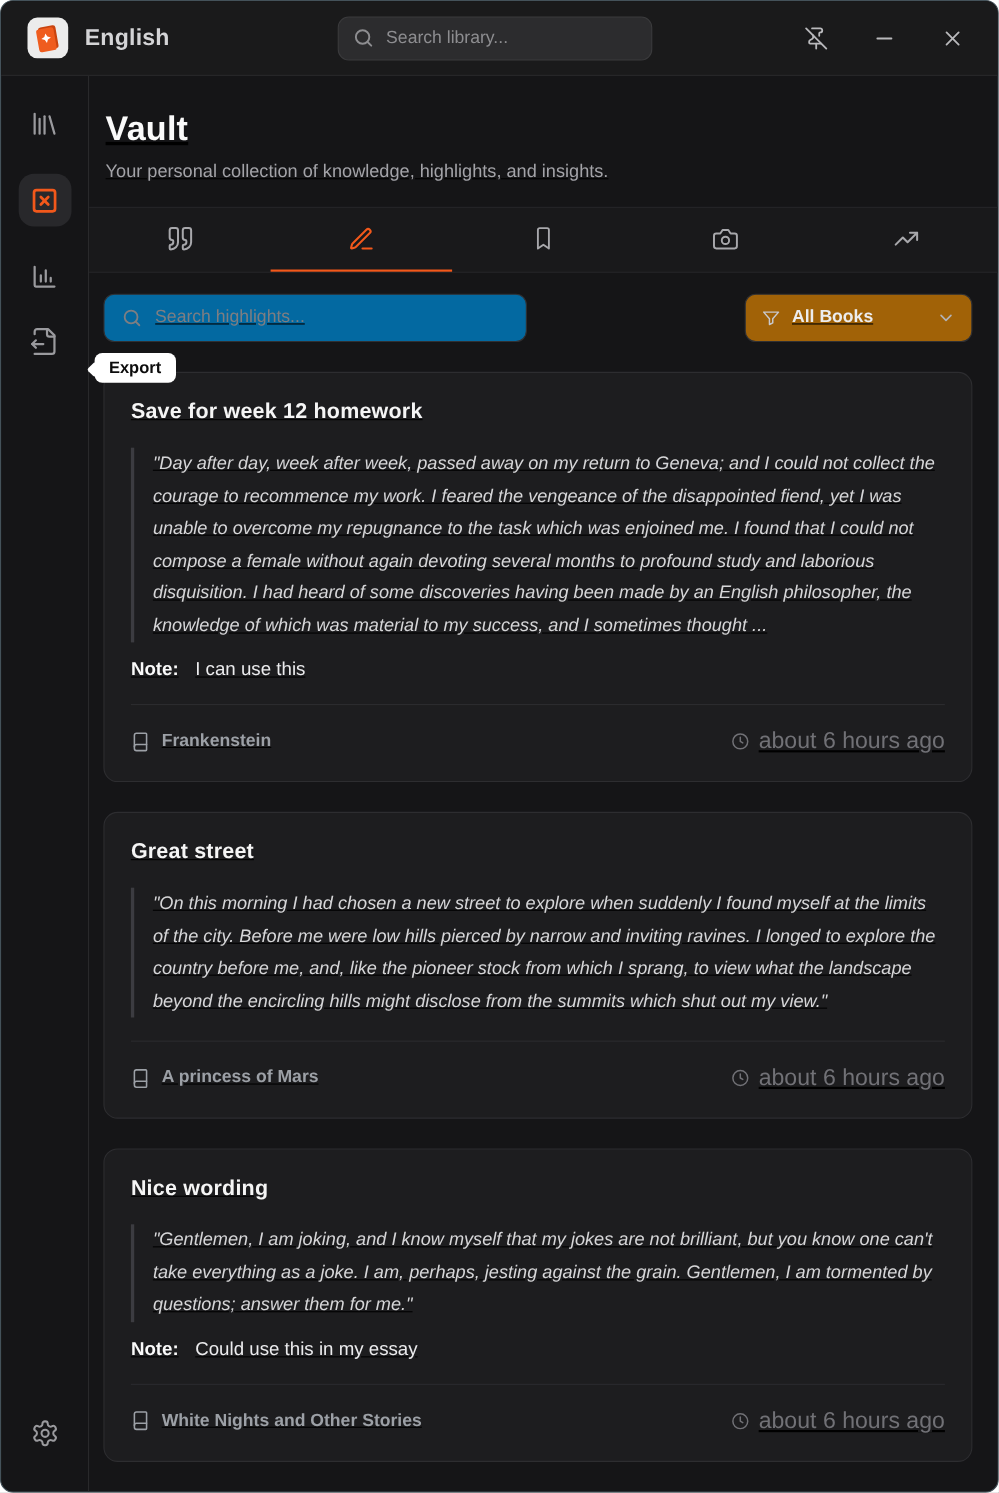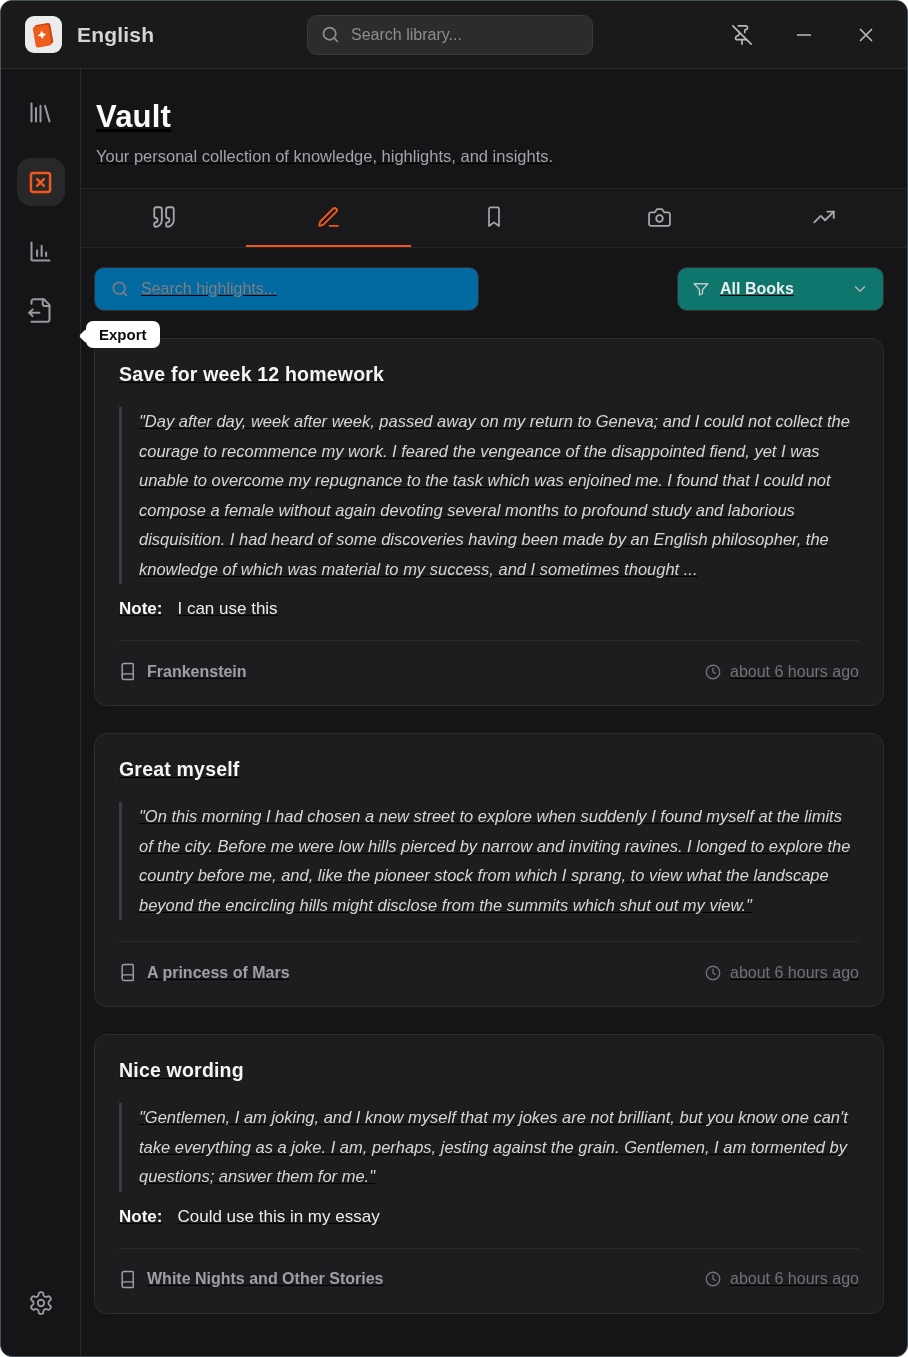--- a/index.html
+++ b/index.html
@@ -97,21 +97,21 @@
     background: transparent; border: none; outline: none;
     color: #cfcfcf; font-size: 16px; width: 100%;
     font-family: "Liberation Sans", sans-serif;
   }
   .hl-search input::placeholder { color: #7e7e82; }
   .book-filter {
     width: 207px; height: 44px;
     border: 1px solid #303033; border-radius: 10px;
     display: flex; align-items: center; gap: 10px;
     padding: 0 14px; cursor: pointer;
-    background: #0f766e; color: #ececee;
+    background: #a16207; color: #ececee;
   }
   .book-filter .funnel { color: #c8c8cc; display: flex; }
   .book-filter .label { font-size: 16px; font-weight: bold; flex: 1; }
   .book-filter .chev { color: #b2b2b6; display: flex; }
   
   .tooltip {
     position: absolute; left: 85px; top: 320px; z-index: 20;
     background: #ffffff; color: #0c0c0c;
     font-size: 15px; font-weight: bold;
     padding: 5px 13px; border-radius: 7px;
@@ -138,21 +138,21 @@
     color: #d6d6d8;
     font-size: 16.5px;
     line-height: 29.5px;
   }
   .note-row { margin-top: 15px; font-size: 17px; }
   .note-label { color: #fafafa; font-weight: bold; margin-right: 15px; }
   .note-text { color: #ececee; }
   .card-divider { border: none; border-top: 1px solid #2b2b2e; margin-top: 21px; }
   .card-footer { margin-top: 21px; display: flex; align-items: center; justify-content: space-between; }
   .book-ref { display: flex; align-items: center; gap: 9px; color: #9ca0a6; font-size: 16px; font-weight: bold; }
-  .time-ref { display: flex; align-items: center; gap: 8px; color: #717176; font-size: 16px; }
+  .time-ref { display: flex; align-items: center; gap: 8px; color: #717176; font-size: 21px; }
   svg { display: block; }
 </style>
 </head>
 <body>
 
 <div class="window">
 
   <header class="topbar">
     <div class="brand">
       <div class="logo">
@@ -327,21 +327,21 @@
         <svg width="18" height="18" viewBox="0 0 24 24" fill="none" stroke="currentColor" stroke-width="1.8" stroke-linecap="round" stroke-linejoin="round">
           <circle cx="12" cy="12" r="9"></circle>
                     <path d="M12 7v5l3 1.8"></path>
         </svg>
         <span>about 6 hours ago</span>
       </div>
     </div>
   </article>
 
   <article class="card">
-    <h2 class="card-title">Great myself</h2>
+    <h2 class="card-title">Great street</h2>
     <blockquote class="card-quote">"On this morning I had chosen a new street to explore when suddenly I found myself at the limits of the city. Before me were low hills pierced by narrow and inviting ravines. I longed to explore the country before me, and, like the pioneer stock from which I sprang, to view what the landscape beyond the encircling hills might disclose from the summits which shut out my view."</blockquote>
 
     <hr class="card-divider">
     <div class="card-footer">
       <div class="book-ref">
         <svg width="19" height="19" viewBox="0 0 24 24" fill="none" stroke="currentColor" stroke-width="1.8" stroke-linecap="round" stroke-linejoin="round">
           <path d="M6.5 2H17a1 1 0 0 1 1 1v18a1 1 0 0 1-1 1H6.5A2.5 2.5 0 0 1 4 19.5v-15A2.5 2.5 0 0 1 6.5 2z"></path>
           <path d="M4 17.5A2.5 2.5 0 0 1 6.5 15H18"></path>
         </svg>
         <span>A princess of Mars</span>

